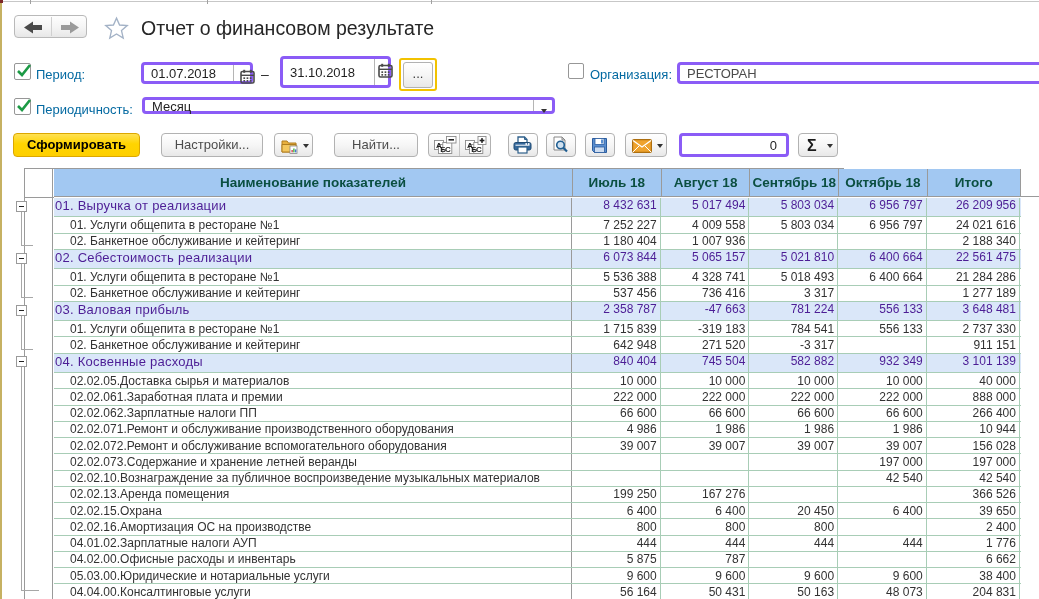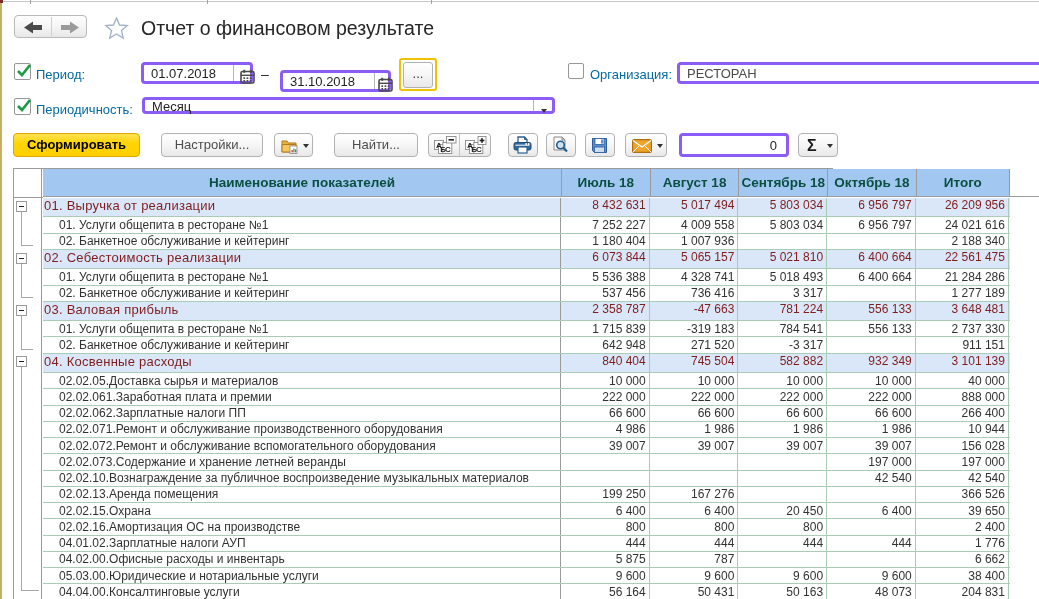--- a/index.html
+++ b/index.html
@@ -23,32 +23,32 @@
 .fsep{position:absolute;top:0;width:1px;height:100%;background:#b5b5b5}
 .darr{position:absolute;width:0;height:0;border-left:3.5px solid transparent;border-right:3.5px solid transparent;border-top:4px solid #333}
 
 .btn{position:absolute;height:24px;border:1px solid #b2b2b2;border-radius:4px;
   background:linear-gradient(#ffffff,#f6f6f6 50%,#e8e8e8);
   font-size:13px;color:#4c4c4c;text-align:center;line-height:22px;white-space:nowrap}
 #gen{left:13px;top:133px;width:127px;height:24px;position:absolute;border:1px solid #dca700;border-radius:4px;
   background:linear-gradient(#ffe153,#ffd400 45%,#fecf00);color:#000;font-weight:bold;font-size:13px;
   text-align:center;line-height:22px}
 
-#tbl{position:absolute;left:13px;top:168px;width:820px;height:431px;
+#tbl{position:absolute;left:24px;top:168px;width:820px;height:431px;
   border-top:1px solid #9a9a9a;border-left:1px solid #9a9a9a;}
 #corner{position:absolute;left:0;top:0;width:28px;height:431px;border-right:1px solid #9a9a9a;background:#fff}
 #hdr{position:absolute;left:29px;top:0;width:967px;height:28px;background:#a2c8f2;border-bottom:1px solid #9a9a9a;border-right:1px solid #9a9a9a;display:flex}
 #hdr div{height:100%;border-right:1px solid #9a9a9a;display:flex;align-items:center;justify-content:center;
   font-size:13.5px;font-weight:bold;color:#0b4f41}
 #hdr div:last-child{border-right:none}
 #hdrext{position:absolute;left:1009px;top:196px;width:30px;height:1px;background:#9a9a9a}
 #hcline{position:absolute;left:0;top:28px;width:29px;height:1px;background:#9a9a9a}
 #rows{position:absolute;left:29px;top:29px;width:967px}
 .row{display:flex;border-bottom:1px solid #a8cdb6;background:#fff;color:#323232;font-size:12px}
-.row.g{background:#dae7f9;color:#7f1d1d}
+.row.g{background:#dae7f9;color:#4c1d95}
 .row.b{font-weight:normal}
 .row.g>div{align-items:flex-start;padding-top:0}
 .row>div{height:100%;display:flex;align-items:center;white-space:nowrap;overflow:hidden}
 .nm{width:518px;padding-left:16px;border-right:1px solid #9a9a9a}
 .g .nm{padding-left:1px;font-size:13px;letter-spacing:0.25px}
 .n{width:88.7px;justify-content:flex-end;padding-right:3px;border-right:1px solid #a8cdb6}
 .n:last-child{width:93.2px;border-right:1px solid #a8cdb6}
 
 .tbox{position:absolute;width:11px;height:11px;border:1px solid #9a9a9a;background:#fff}
 .tbox:before{content:"";position:absolute;left:2px;top:4px;width:5px;height:1px;background:#222}
@@ -94,21 +94,21 @@
         <rect x="3.4" y="8.3" width="1.7" height="1.7"></rect>
         <rect x="6.6" y="8.3" width="1.7" height="1.7"></rect>
         <rect x="9.8" y="8.3" width="1.7" height="1.7"></rect>
     <rect x="3.4" y="11" width="1.7" height="1.7"></rect>
         <rect x="6.6" y="11" width="1.7" height="1.7"></rect>
         <rect x="9.8" y="11" width="1.7" height="1.7"></rect>
       </g>
   </svg>
 </div>
 <div class="lbl" style="left:261px;top:66px;font-size:14px;color:#333">–</div>
-<div class="field" style="left:280px;top:70px;width:111px;height:22px">
+<div class="field" style="left:280px;top:56px;width:111px;height:32px">
   <span class="tx">31.10.2018</span>
   <div class="fsep" style="left:91px"></div>
   <svg class="abs" style="left:95px;top:3.5px" width="15" height="15" viewBox="0 0 15 15">
     <rect x="1" y="2.5" width="13" height="11.5" rx="1.5" fill="none" stroke="#4a4a4a" stroke-width="1.6"></rect>
     <rect x="3.2" y="0.8" width="2" height="3" fill="#4a4a4a"></rect>
       <rect x="9.8" y="0.8" width="2" height="3" fill="#4a4a4a"></rect>
     <rect x="1" y="5.6" width="13" height="1.4" fill="#4a4a4a"></rect>
     <g fill="#4a4a4a">
         <rect x="3.4" y="8.3" width="1.7" height="1.7"></rect>
         <rect x="6.6" y="8.3" width="1.7" height="1.7"></rect>

